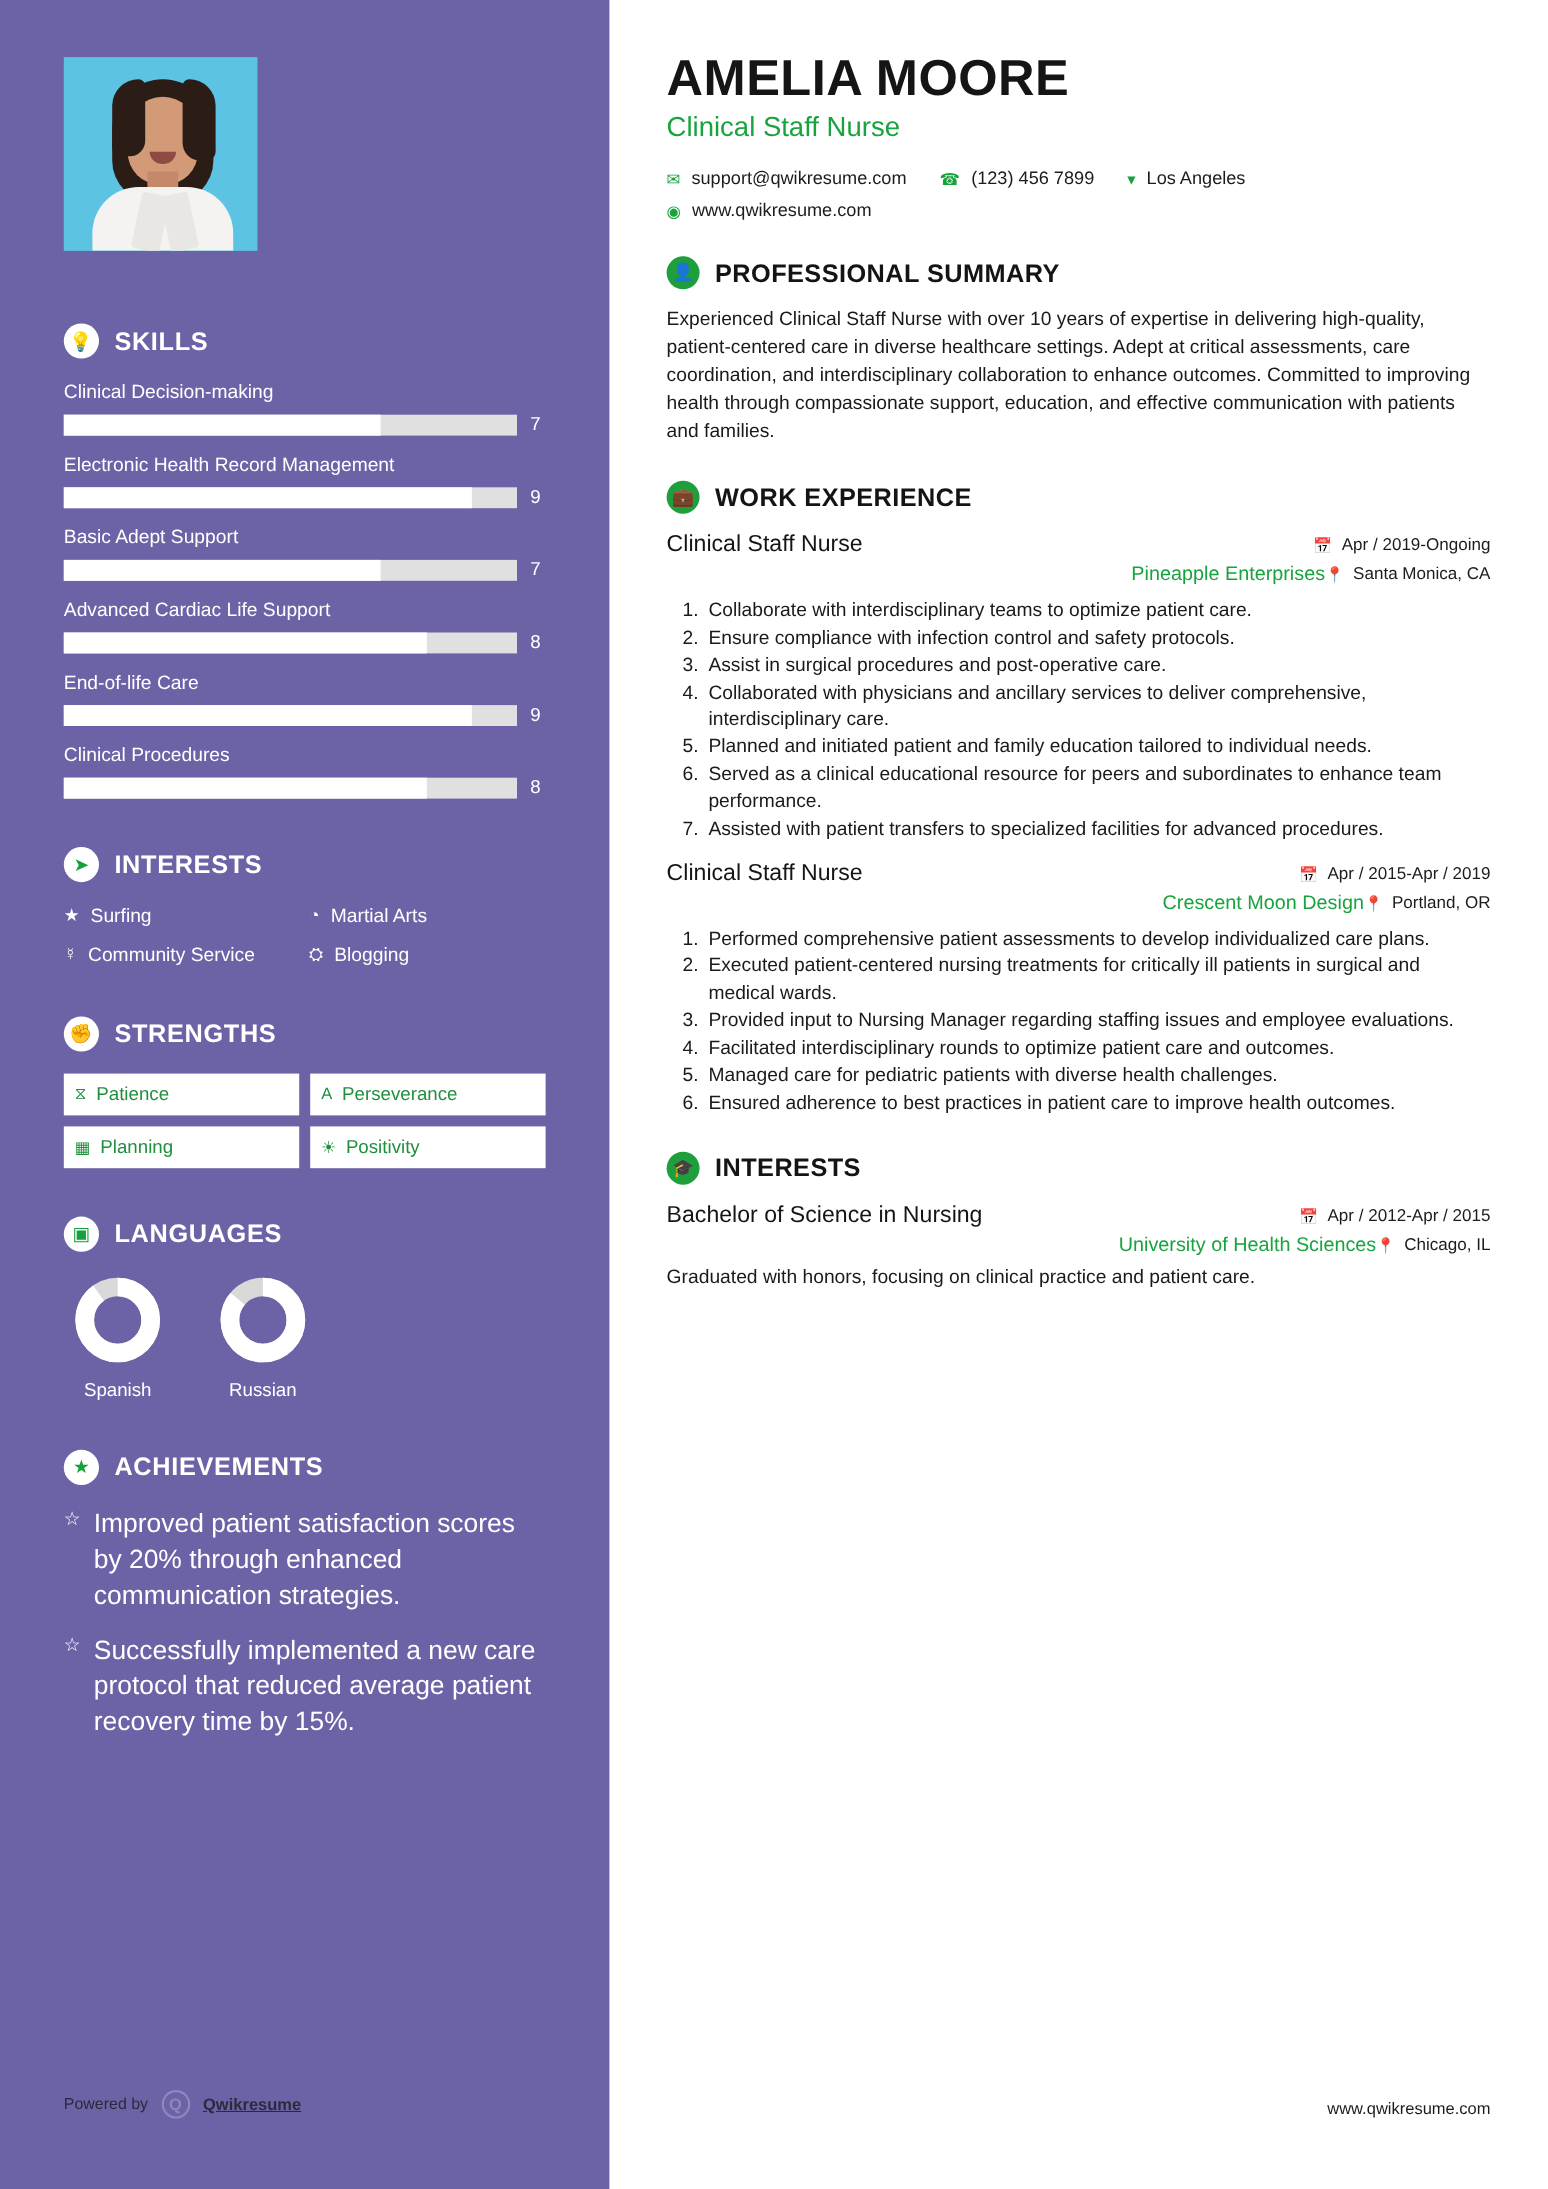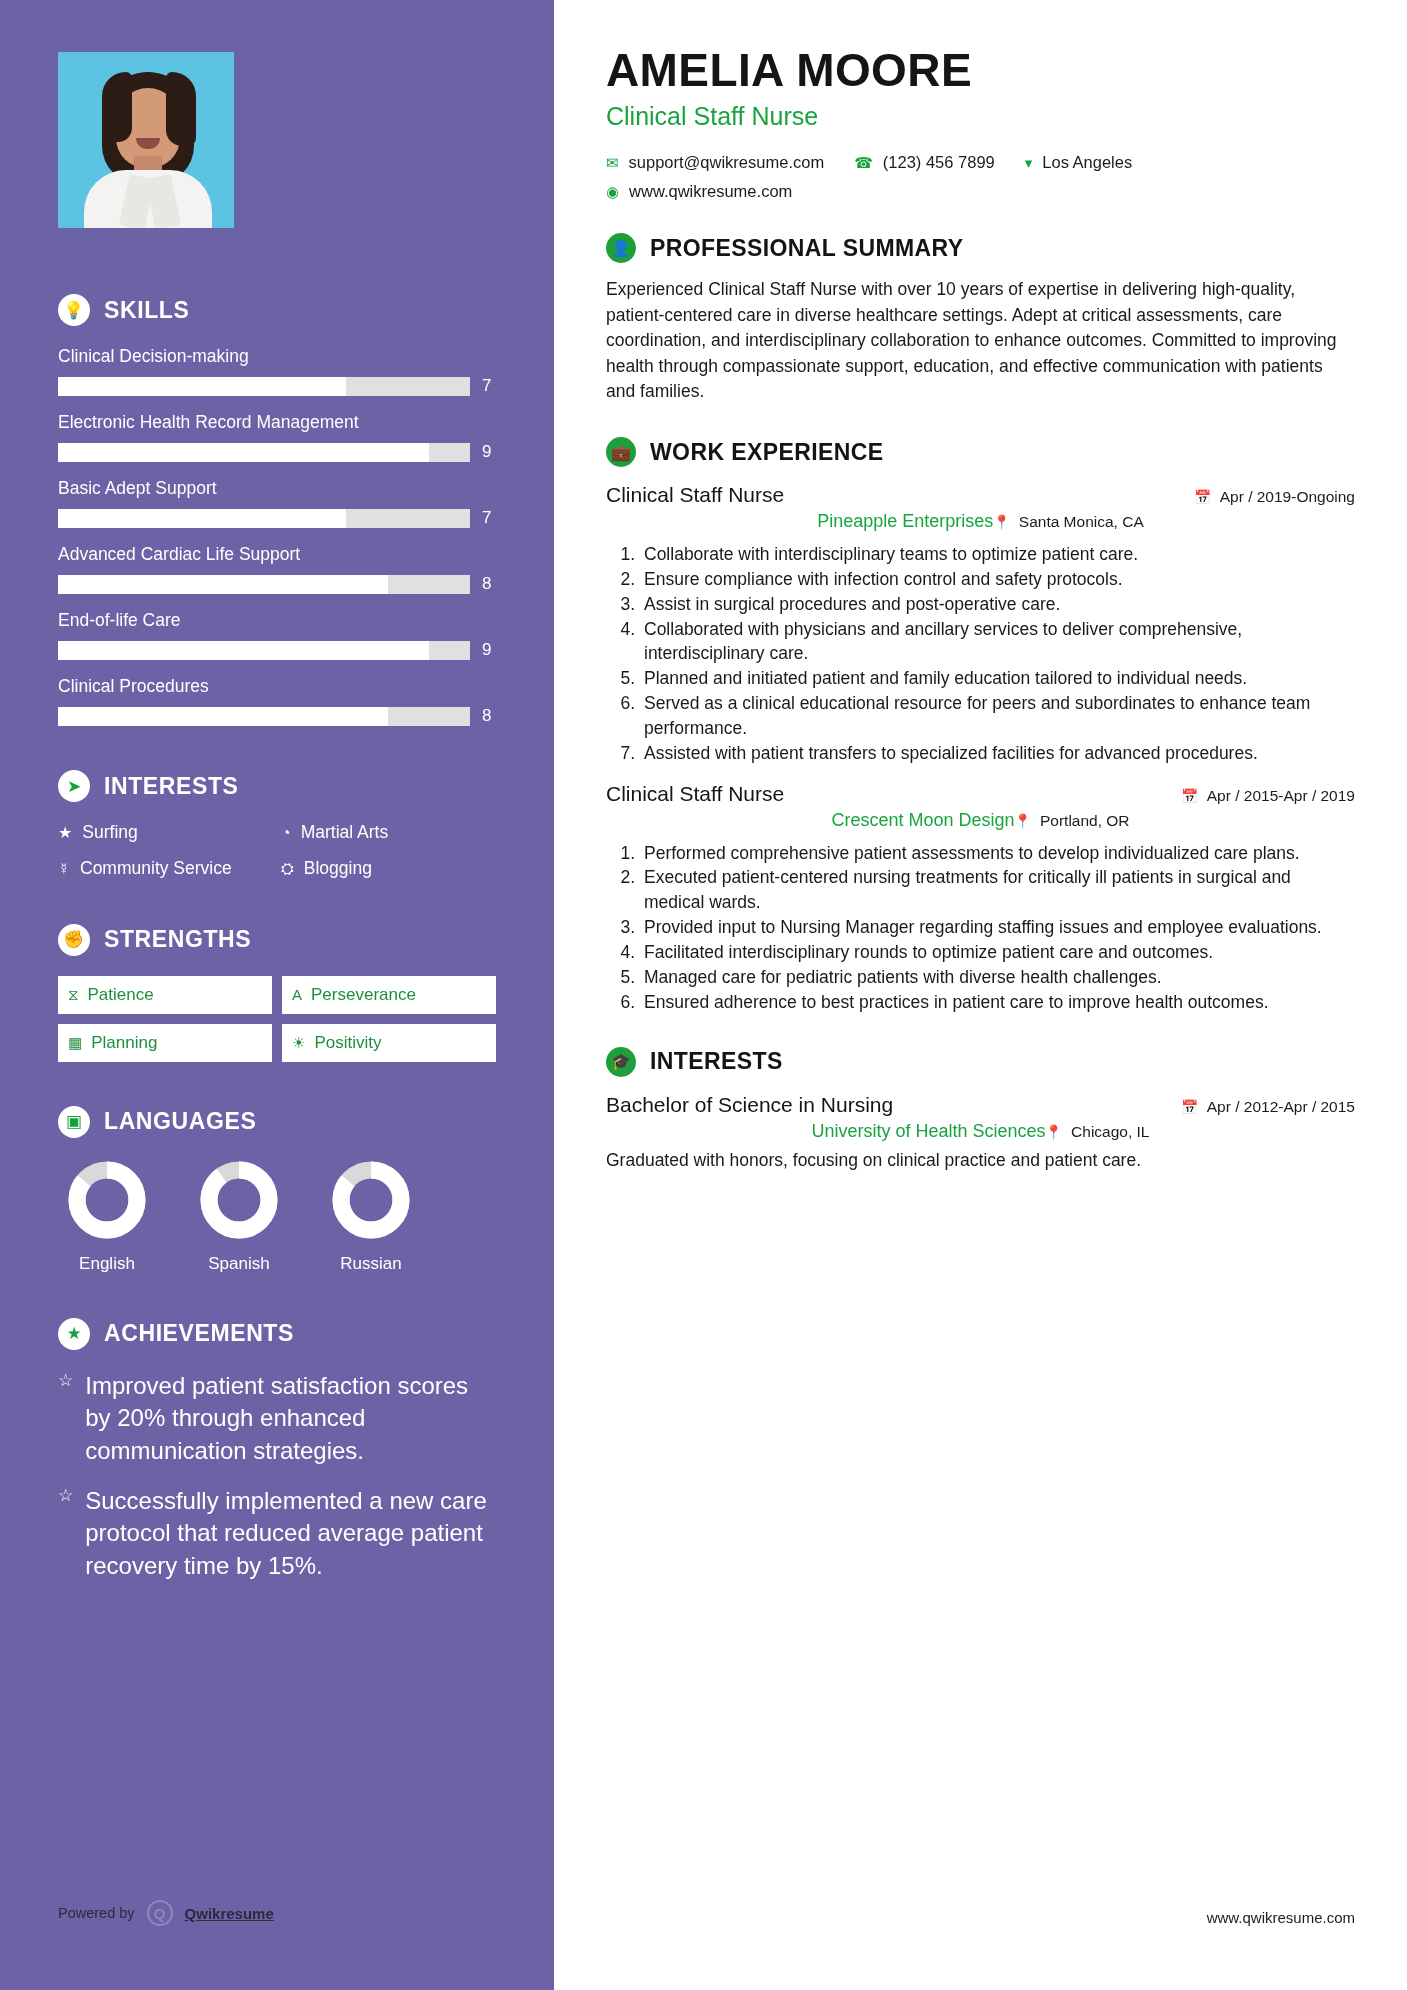--- a/index.html
+++ b/index.html
@@ -199,21 +199,21 @@
     display:flex; align-items:center; justify-content:center;
     font-size: 16px; flex:none;
   }
   .msec-title { font-size: 23px; font-weight: bold; color:#141414; letter-spacing:0.4px; }
 
   .summary { font-size: 17.5px; line-height: 1.46; color:#1a1a1a; }
 
   .job { margin-top: 16px; }
   .job-top { display: flex; justify-content: space-between; align-items: baseline; }
   .job-title { font-size: 21px; color: #151515; }
-  .job-sub { display: flex; justify-content: center; align-items: baseline; margin-top: 4px; }
+  .job-sub { display: flex; justify-content: flex-end; align-items: baseline; margin-top: 4px; }
   .job-company { font-size: 18px; color:#19a33f; }
   .meta { font-size: 15.5px; color:#1c1c1c; display:flex; align-items:center; gap:8px; }
   .meta .ic { font-size: 14px; }
 
   .job ol { margin: 10px 0 0 34px; }
   .job li { font-size: 17.5px; line-height: 1.42; color:#1a1a1a; padding-left: 4px; }
 
   .edu-desc { font-size: 17.5px; line-height: 1.42; color:#1a1a1a; margin-top: 6px; }
 
   .main-footer {
@@ -358,29 +358,20 @@
       <section class="sidebar-section">
         <div class="sec-head">
           <span class="sec-icon">▣</span>
           <span class="sec-title">LANGUAGES</span>
         </div>
         <div class="lang-row" id="languages-list">
   <div class="lang">
     <div class="donut">
       <svg width="84" height="84" viewBox="0 0 84 84">
         <circle cx="42" cy="42" r="30" fill="none" stroke="#d9d9d9" stroke-width="17"></circle>
-        <circle cx="42" cy="42" r="30" fill="none" stroke="#ffffff" stroke-width="17" stroke-dasharray="162.1061809252333 26.38937829015427"></circle>
-      </svg>
-    </div>
-    <div class="lang-name">English</div>
-  </div>
-  <div class="lang">
-    <div class="donut">
-      <svg width="84" height="84" viewBox="0 0 84 84">
-        <circle cx="42" cy="42" r="30" fill="none" stroke="#d9d9d9" stroke-width="17"></circle>
         <circle cx="42" cy="42" r="30" fill="none" stroke="#ffffff" stroke-width="17" stroke-dasharray="169.64600329384882 18.84955592153875"></circle>
       </svg>
     </div>
     <div class="lang-name">Spanish</div>
   </div>
   <div class="lang">
     <div class="donut">
       <svg width="84" height="84" viewBox="0 0 84 84">
         <circle cx="42" cy="42" r="30" fill="none" stroke="#d9d9d9" stroke-width="17"></circle>
         <circle cx="42" cy="42" r="30" fill="none" stroke="#ffffff" stroke-width="17" stroke-dasharray="162.1061809252333 26.38937829015427"></circle>

